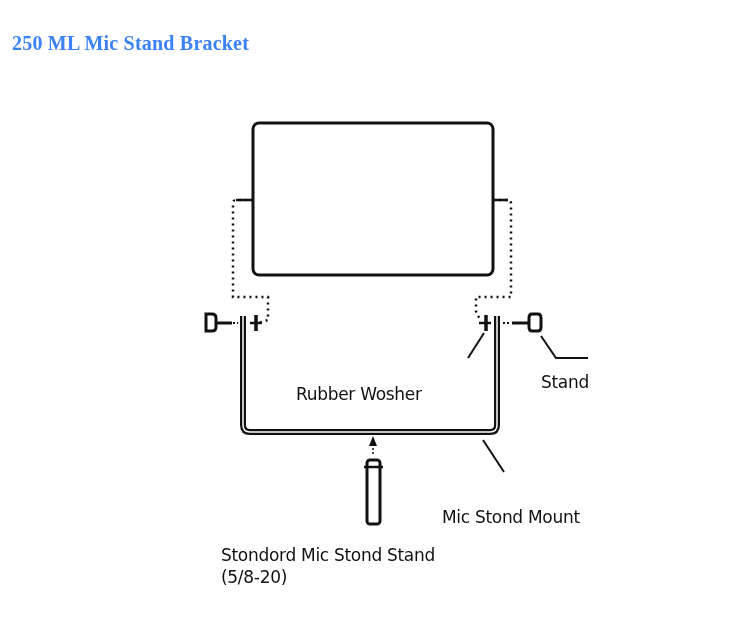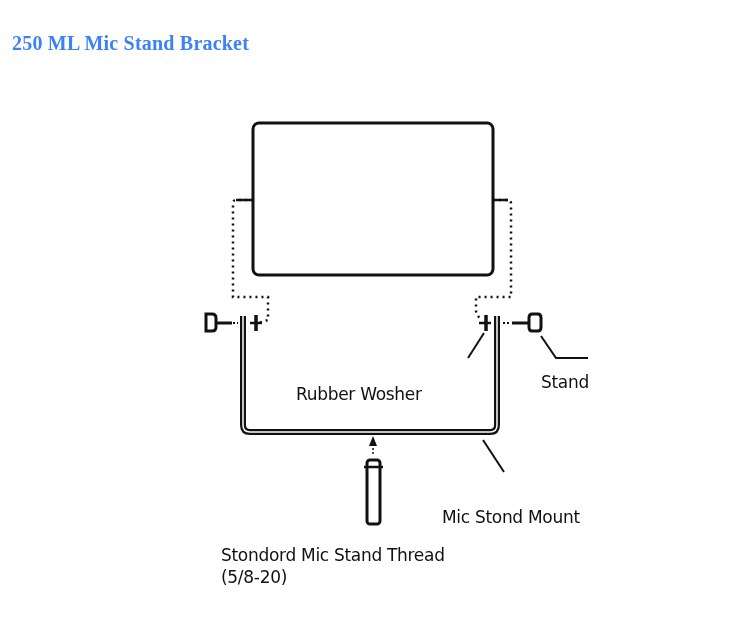--- a/index.html
+++ b/index.html
@@ -63,14 +63,14 @@
     <polygon points="373,436 369,446 377,446" fill="#111"></polygon>
     <line x1="373" y1="448" x2="373" y2="456" stroke="#111" stroke-width="1.5" stroke-dasharray="2 2"></line>
     <rect x="367" y="460" width="13" height="64" rx="3" fill="none" stroke="#111" stroke-width="3"></rect>
     <line x1="364" y1="467" x2="383" y2="467" stroke="#111" stroke-width="2.5"></line>
   </g>
 </svg>
 
 <div class="lbl" style="left:296px; top:384px;">Rubber Wosher</div>
 <div class="lbl" style="left:541px; top:372px;">Stand</div>
 <div class="lbl" style="left:442px; top:482px;margin-top:25px;">Mic Stond Mount</div>
-<div class="lbl" style="left:221px; top:545px;">Stondord Mic Stand Thread</div>
+<div class="lbl" style="left:221px; top:545px;">Stondord Mic Stond Stand</div>
 <div class="lbl" style="left:221px; top:567px;">(5/8-20)</div>
 
 </body></html>

